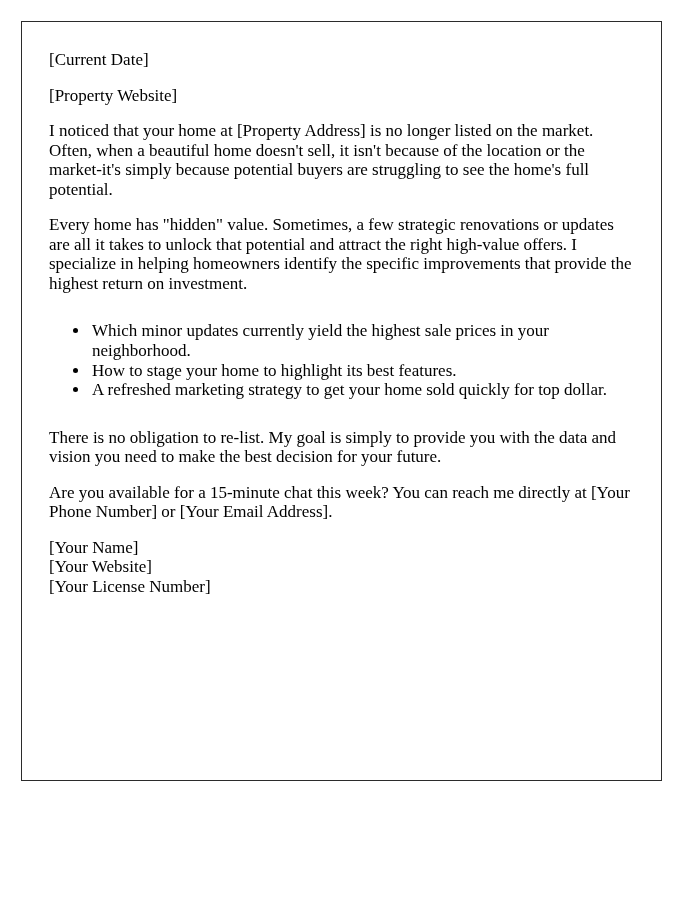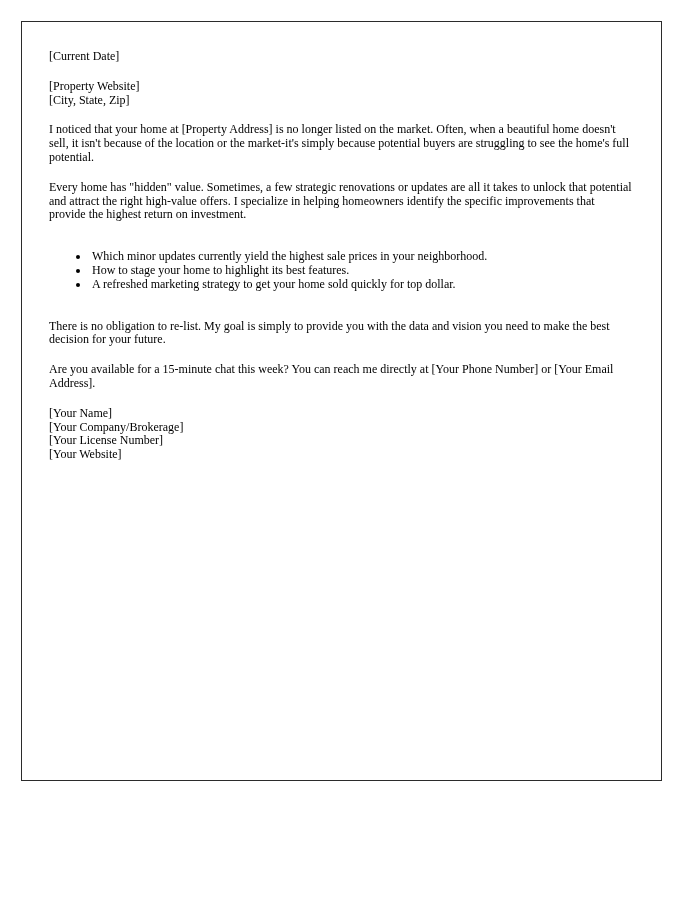--- a/index.html
+++ b/index.html
@@ -21,21 +21,21 @@
     position: absolute;
     left: 21px;
     top: 21px;
     width: 641px;
     height: 760px;
     box-sizing: border-box;
     border: 1.5px solid #2b2b2b;
     background: #ffffff;
     padding: 28px 28px 0 27px;
     color: #000000;
-    font-size: 12px;
+    font-size: 17px;
     line-height: 1.15;
   }
   .letter-page p,
   .letter-page .block {
     margin: 16px 0;
   }
   .letter-page > :first-child {
     margin-top: 0;
   }
   .letter-page ul {
@@ -53,38 +53,36 @@
 </head>
 <body>
 
 <div class="canvas">
   <div class="letter-page">
 
     <p>[Current Date]</p>
 
     <div class="block">
       <span class="line">[Property Website]</span>
-      <span class="line">[City, State, Zip]</span>
     </div>
 
 
     <p>I noticed that your home at [Property Address] is no longer listed on the market. Often, when a beautiful home doesn't sell, it isn't because of the location or the market-it's simply because potential buyers are struggling to see the home's full potential.</p>
     <p>Every home has "hidden" value. Sometimes, a few strategic renovations or updates are all it takes to unlock that potential and attract the right high-value offers. I specialize in helping homeowners identify the specific improvements that provide the highest return on investment.</p>
 
     <ul>
       <li>Which minor updates currently yield the highest sale prices in your neighborhood.</li>
       <li>How to stage your home to highlight its best features.</li>
       <li>A refreshed marketing strategy to get your home sold quickly for top dollar.</li>
     </ul>
 
     <p>There is no obligation to re-list. My goal is simply to provide you with the data and vision you need to make the best decision for your future.</p>
     <p>Are you available for a 15-minute chat this week? You can reach me directly at [Your Phone Number] or [Your Email Address].</p>
 
 
     <div class="block">
       <span class="line">[Your Name]</span>
-      <span class="line">[Your Company/Brokerage]</span>
+      <span class="line">[Your Website]</span>
       <span class="line">[Your License Number]</span>
-      <span class="line">[Your Website]</span>
     </div>
 
   </div>
 </div>
 
 </body></html>

